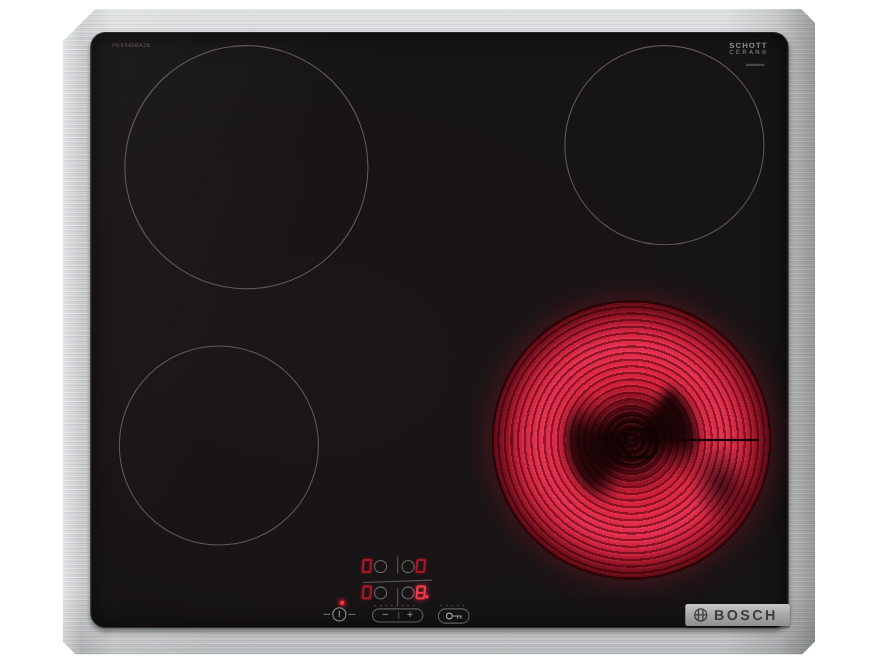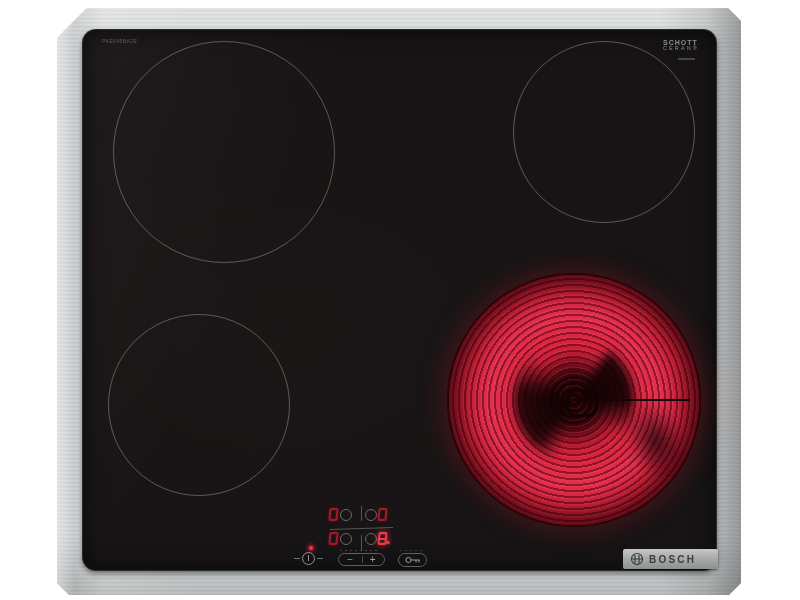--- a/index.html
+++ b/index.html
@@ -114,21 +114,21 @@
     display:flex;align-items:center;justify-content:center;font-size:10px;line-height:1;}
   .stepper .minus{left:0;} .stepper .plus{right:0;}
   .lockbtn{position:absolute;left:315px;top:523px;width:29px;height:14px;border:1px solid #5c6062;
     border-radius:7px;box-sizing:border-box;display:flex;align-items:center;justify-content:center;}
   .lockbtn svg{display:block;}
   
   .badge{position:absolute;left:540px;top:519px;width:95px;height:20px;
     background:linear-gradient(180deg,#c6c8c9 0%,#a8aaab 45%,#8e9091 100%);
     border-radius:2px;display:flex;align-items:center;gap:5px;padding-left:7px;box-sizing:border-box;
     box-shadow:0 1px 2px rgba(0,0,0,.4);}
-  .badge .brand{font-size:10px;font-weight:bold;letter-spacing:2.2px;color:#3b3d3e;}
+  .badge .brand{font-size:13px;font-weight:bold;letter-spacing:2.2px;color:#3b3d3e;}
   .badge svg{display:block;}
 </style>
 </head>
 <body>
 
 <div class="hob-shadow"></div>
 
 <div class="hob">
   <div class="glass">
 

